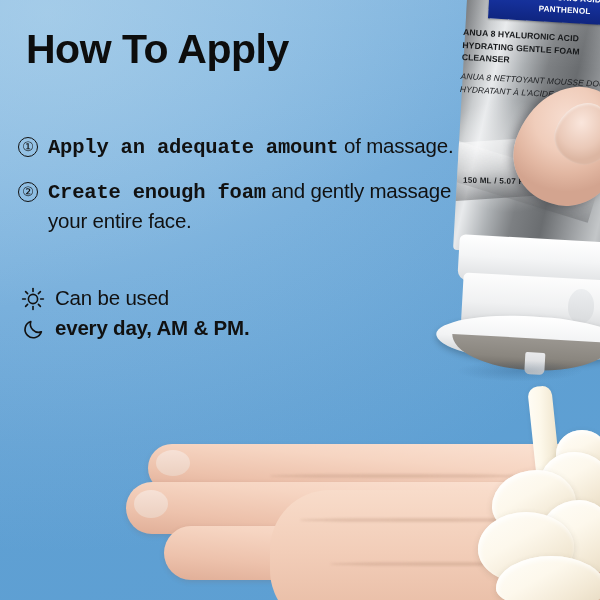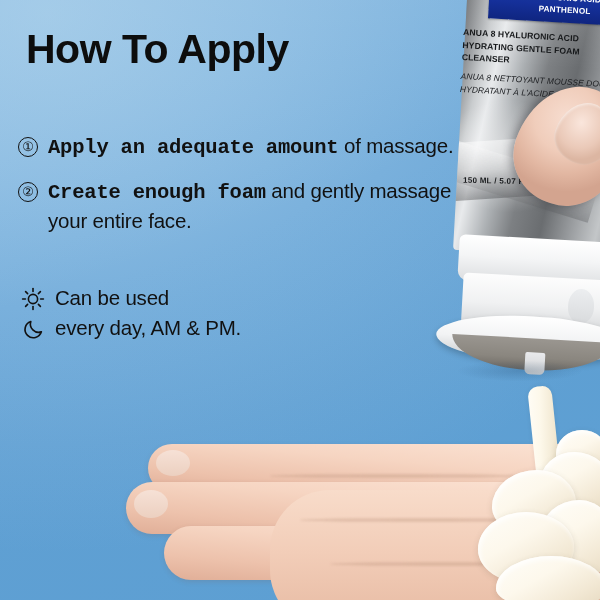--- a/index.html
+++ b/index.html
@@ -55,21 +55,21 @@
 
   
   .usage { position:absolute; left:18px; top:286px; }
   .usage-row { display:flex; height:30px; }
   .usage-icon {
     flex:0 0 auto; width:30px; height:26px;
     display:flex; align-items:center; justify-content:center;
     margin-right:7px;
   }
   .usage-text { font-size:20.5px; color:#111; letter-spacing:-.2px; }
-  .usage-text.bold { font-weight:400; }
+  .usage-text.bold { font-weight:700; }
 
   
   .tube-wrap {
     position:absolute; left:432px; top:-14px;
     width:190px; height:320px;
     transform:rotate(3.2deg);
     transform-origin: 50% 100%;
   }
   .tube-body {
     position:absolute; left:18px; top:0; width:168px; height:268px;

